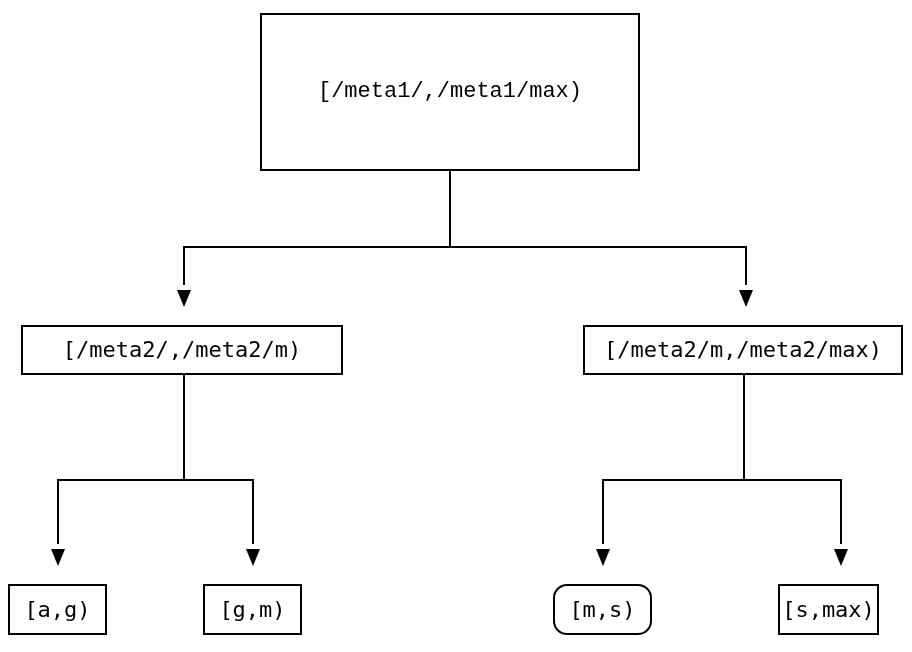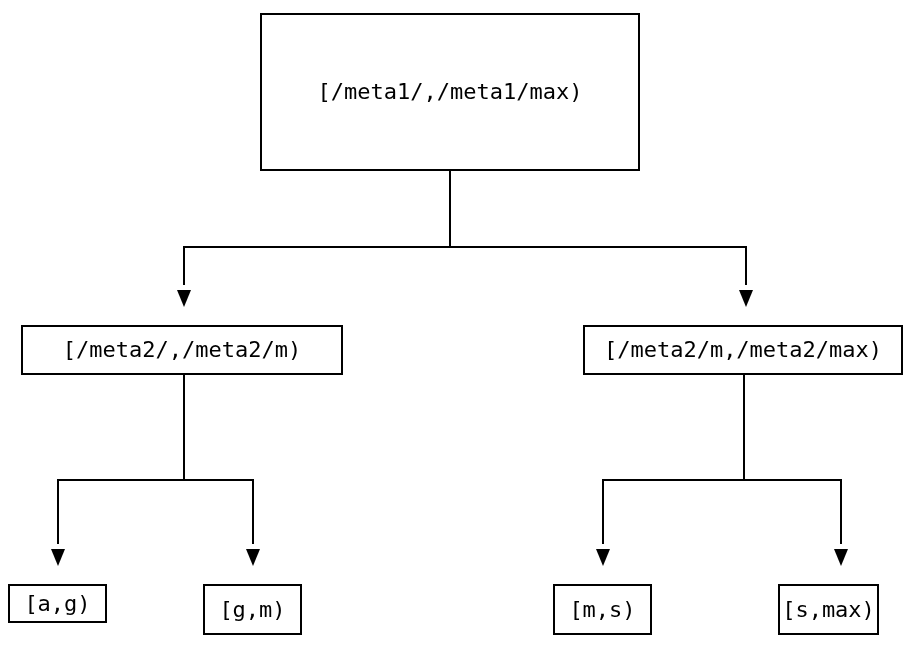--- a/index.html
+++ b/index.html
@@ -28,26 +28,26 @@
     border: 2px solid #000000;
     background: #ffffff;
     color: #000000;
     display: flex;
     align-items: center;
     justify-content: center;
     font-size: 22px;
     line-height: 1;
     white-space: nowrap;
   }
-  .node-root  { left: 260px; top: 13px;  width: 380px; height: 158px; }
+  .node-root  { left: 260px; top: 13px;  width: 380px; height: 158px; font-family: Liberation Mono, monospace; }
   .node-l     { left: 21px;  top: 325px; width: 322px; height: 50px; }
   .node-r     { left: 583px; top: 325px; width: 320px; height: 50px; align-items: center; }
-  .node-ll    { left: 8px;   top: 584px; width: 99px;  height: 39px; }
+  .node-ll    { left: 8px;   top: 584px; width: 99px;  height: 51px; }
   .node-lr    { left: 203px; top: 584px; width: 99px;  height: 51px; }
-  .node-rl    { left: 553px; top: 584px; width: 99px;  height: 51px; }
+  .node-rl    { left: 553px; top: 584px; width: 99px;  height: 51px; border-radius: 14px; }
   .node-rr    { left: 778px; top: 584px; width: 101px; height: 51px; }
   .edge-line {
     fill: none;
     stroke: #000000;
     stroke-width: 2;
   }
   .edge-arrow {
     fill: #000000;
     stroke: none;
   }

